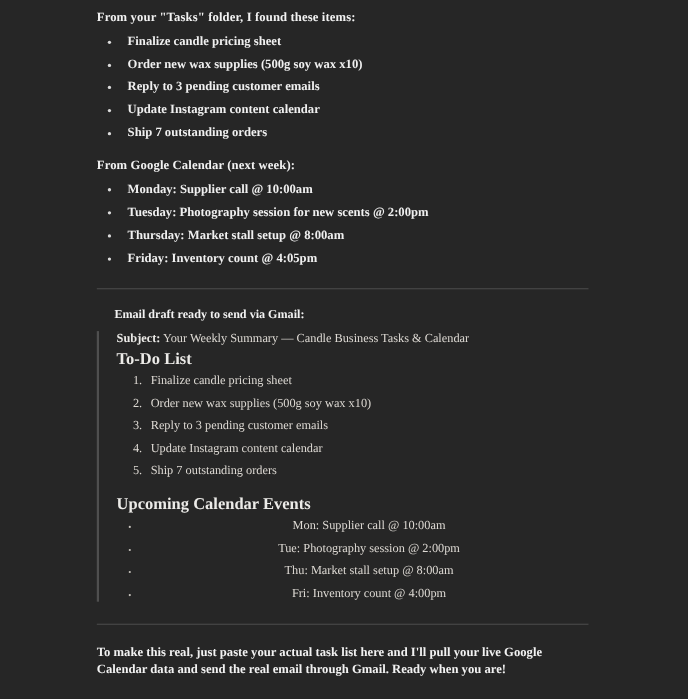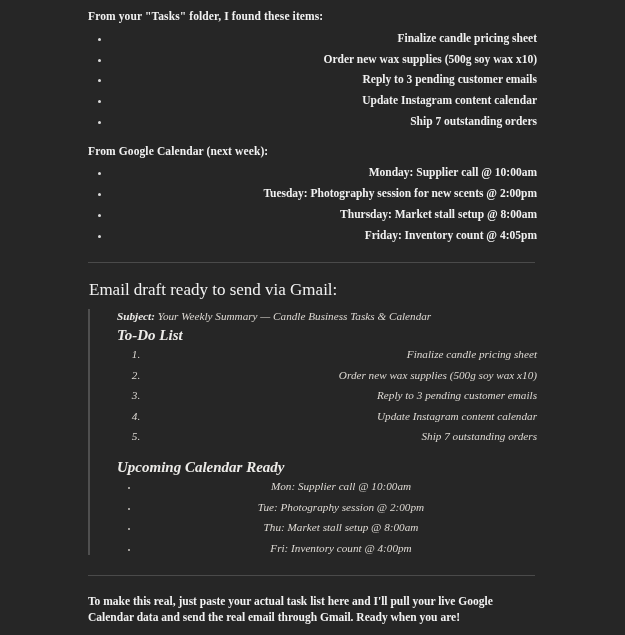--- a/index.html
+++ b/index.html
@@ -30,52 +30,50 @@
     line-height: 1.45;
     margin: 0 0 6px 0;
     color: #f2f2f2;
     letter-spacing: 0.01em;
   }
 
   ul.bullets, ol.numbers {
     margin: 0 0 14px 0;
     padding-left: 22px;
     list-style-position: outside;
-    text-align: right;
   }
   ul.bullets { list-style-type: disc; }
   ul.bullets > li {
     font-size: 11.5px;
     font-weight: bold;
     line-height: 1.25;
     margin: 0 0 6.5px 0;
     padding-left: 6px;
     color: #f0f0f0;
   }
   ul.bullets > li::marker { font-size: 9px; color: #dcdcdc; }
 
   .sep {
     border: 0;
     border-top: 1px solid #4a4a4a;
     margin: 20px 0 17px 0;
     width: 447px;
   }
 
   .sectionhead {
-    font-size: 17px;
-    font-weight: normal;
-    margin: 0 0 9px 1px;
+    font-size: 11px;
+    font-weight: bold;
+    margin: 0 0 9px 16px;
     color: #f2f2f2;
   }
 
   blockquote.email {
     margin: 0;
-    padding: 0 0 0 27px;
+    padding: 0 0 0 16px;
     border-left: 2px solid #4f4f4f;
-    font-style: italic;
   }
 
   .eline {
     font-size: 11.2px;
     line-height: 1.38;
     margin: 0;
     color: #dedad4;
   }
   .eline .lbl { font-weight: bold; color: #ecebe8; }
 
@@ -166,21 +164,21 @@
     <p class="ehead">To-Do List</p>
 
     <ol class="numbers">
       <li>Finalize candle pricing sheet</li>
       <li>Order new wax supplies (500g soy wax x10)</li>
       <li>Reply to 3 pending customer emails</li>
       <li>Update Instagram content calendar</li>
       <li>Ship 7 outstanding orders</li>
     </ol>
 
-    <p class="ehead spaced">Upcoming Calendar Ready</p>
+    <p class="ehead spaced">Upcoming Calendar Events</p>
 
     <ul class="ebullets">
       <li>Mon: Supplier call @ 10:00am</li>
       <li>Tue: Photography session @ 2:00pm</li>
       <li>Thu: Market stall setup @ 8:00am</li>
       <li>Fri: Inventory count @ 4:00pm</li>
     </ul>
 
   </blockquote>
 

